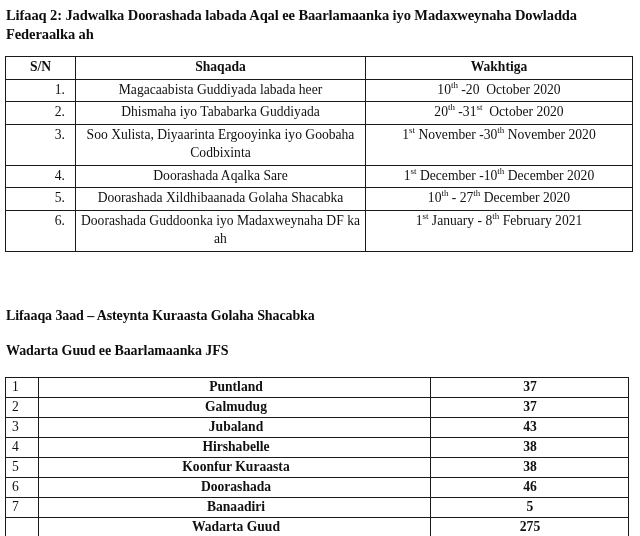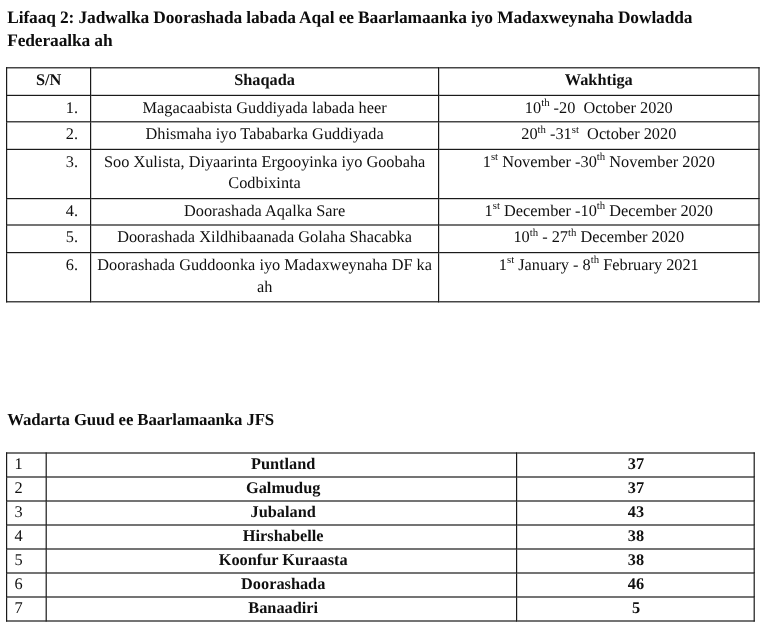--- a/index.html
+++ b/index.html
@@ -177,20 +177,21 @@
         <td class="cell-time">10<sup>th</sup> - 27<sup>th</sup> December 2020</td>
       </tr>
       <tr>
         <td class="cell-sn">6.</td>
         <td class="cell-task">Doorashada Guddoonka iyo Madaxweynaha DF ka ah</td>
         <td class="cell-time">1<sup>st</sup> January - 8<sup>th</sup> February 2021</td>
       </tr>
     </tbody>
   </table>
 
+  <div class="heading" id="heading-annex3">Lifaaqa 3aad – Asteynta Kuraasta Golaha Shacabka</div>
 
   <div class="heading" id="heading-total-seats">Wadarta Guud ee Baarlamaanka JFS</div>
 
   <table class="doc-table" id="table-seats">
     <colgroup>
       <col class="c-idx">
         <col class="c-state">
         <col class="c-seats">
     </colgroup>
     <tbody>
@@ -222,16 +223,21 @@
       <tr>
         <td class="cell-idx">6</td>
         <td class="cell-state">Doorashada</td>
         <td class="cell-seats">46</td>
       </tr>
       <tr>
         <td class="cell-idx">7</td>
         <td class="cell-state">Banaadiri</td>
         <td class="cell-seats">5</td>
       </tr>
+      <tr class="total-row">
+        <td class="cell-idx"></td>
+        <td class="cell-state">Wadarta Guud</td>
+        <td class="cell-seats">275</td>
+      </tr>
     </tbody>
   </table>
 
 </div>
 
 </body></html>

